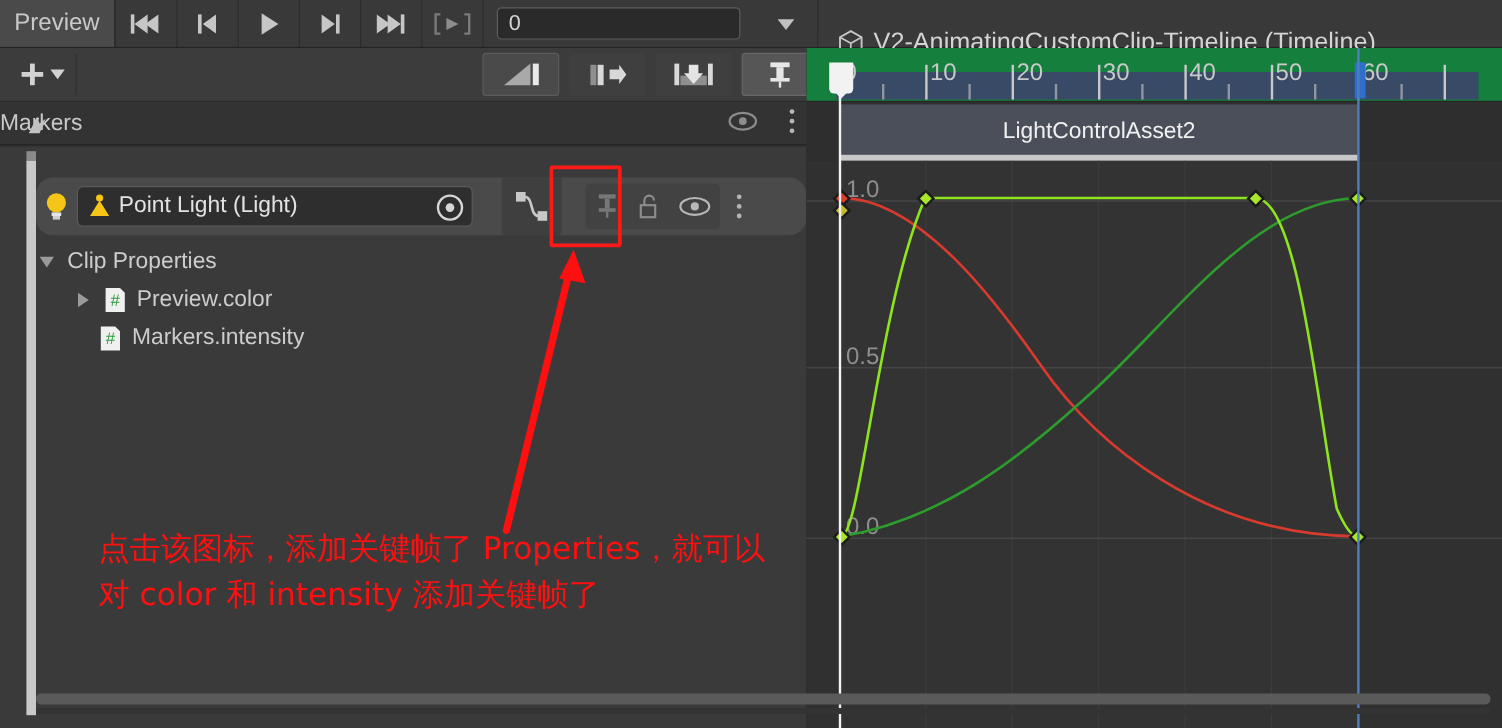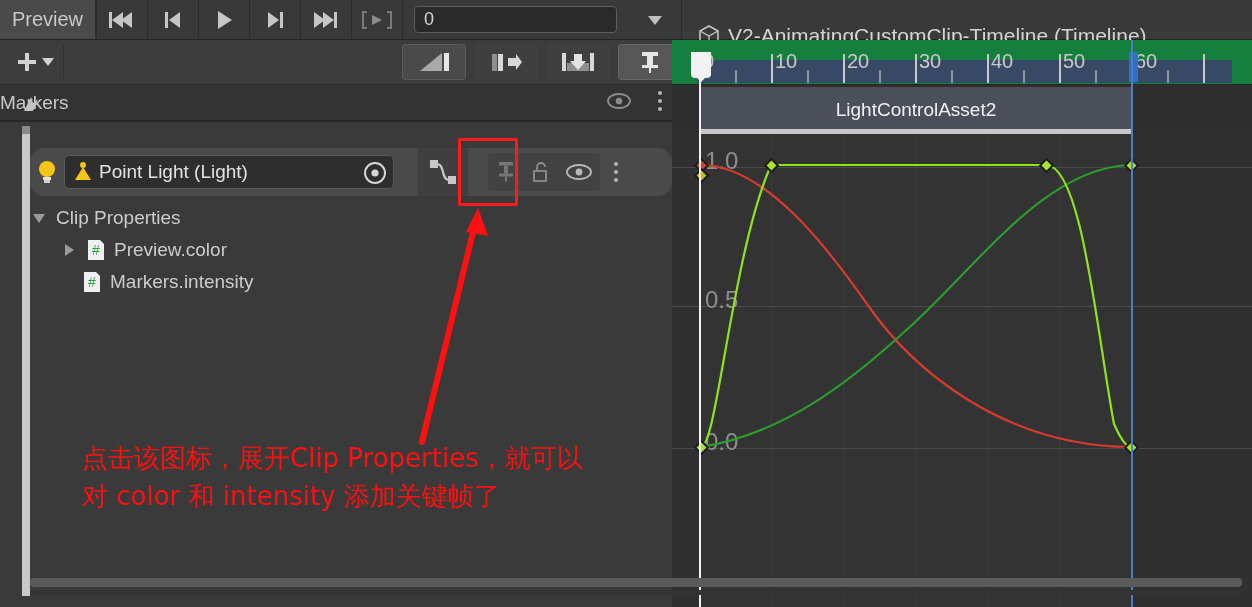--- a/index.html
+++ b/index.html
@@ -164,21 +164,21 @@
     position: absolute; left: 28px; top: 2px; width: 432px; height: 46px;
     background: #4a4f5a; display: flex; align-items: center; justify-content: center;
     color: #f0f0f0; font-size: 19px;
   }
   .clip-underline { position: absolute; left: 28px; top: 44px; width: 432px; height: 6px; background: #c8c8c8; }
 
   .curve-area { position: absolute; left: 0; top: 94px; width: 580px; height: 473px; background: #303030; }
   .curve-clipbg { position:absolute; left:28px; top:0; width:432px; height:473px; background:#333333; }
   .vgrid { position: absolute; top: 0; width: 1px; height: 473px; background: #3c3c3c; }
   .hgrid { position: absolute; left: 0; width: 580px; height: 1px; background: #4a4a4a; }
-  .ax-lbl { position: absolute; color: #8e8e8e; font-size: 24px; }
+  .ax-lbl { position: absolute; color: #8e8e8e; font-size: 20px; }
 
   .kf { position: absolute; width: 11px; height: 11px; transform: rotate(45deg) ; }
   .kf i { position:absolute; inset:0; background:#1b1b1b; }
   .kf b { position:absolute; inset:2px; background:#a8e62b; }
   .kf.red b { background:#e03b2f; }
   .kf.olive b { background:#c7b92e; }
 
   .hscroll { position:absolute; left:30px; top:578px; width:1212px; height:9px; background:#5a5a5a; border-radius:4px;}
   .hscroll-track { position:absolute; left:30px; top:590px; width:1212px; height:5px; background:#333; }
 </style>
@@ -414,21 +414,21 @@
   </div>
 
   <div class="red-box"></div>
 
   <svg style="position:absolute;left:400px;top:190px;width:120px;height:270px;pointer-events:none;" viewBox="0 0 120 270">
     <line x1="22" y1="252" x2="76" y2="30" stroke="#ff1010" stroke-width="6" stroke-linecap="round"></line>
     <polygon points="78,18 88,46 66,42" fill="#ff1010"></polygon>
   </svg>
 
   <div class="annot">
-    <div>点击该图标，展开Clip Properties，就可以</div>
+    <div>点击该图标，添加关键帧了 Properties，就可以</div>
     <div>对 color 和 intensity 添加关键帧了</div>
   </div>
 
   <div class="right-pane">
 
     <div class="ruler">
       <div class="ruler-band" style="width:535px;"></div>
 
       <div class="tick maj" style="left:27px;"></div>
       <div class="tick min" style="left:63px;"></div>

